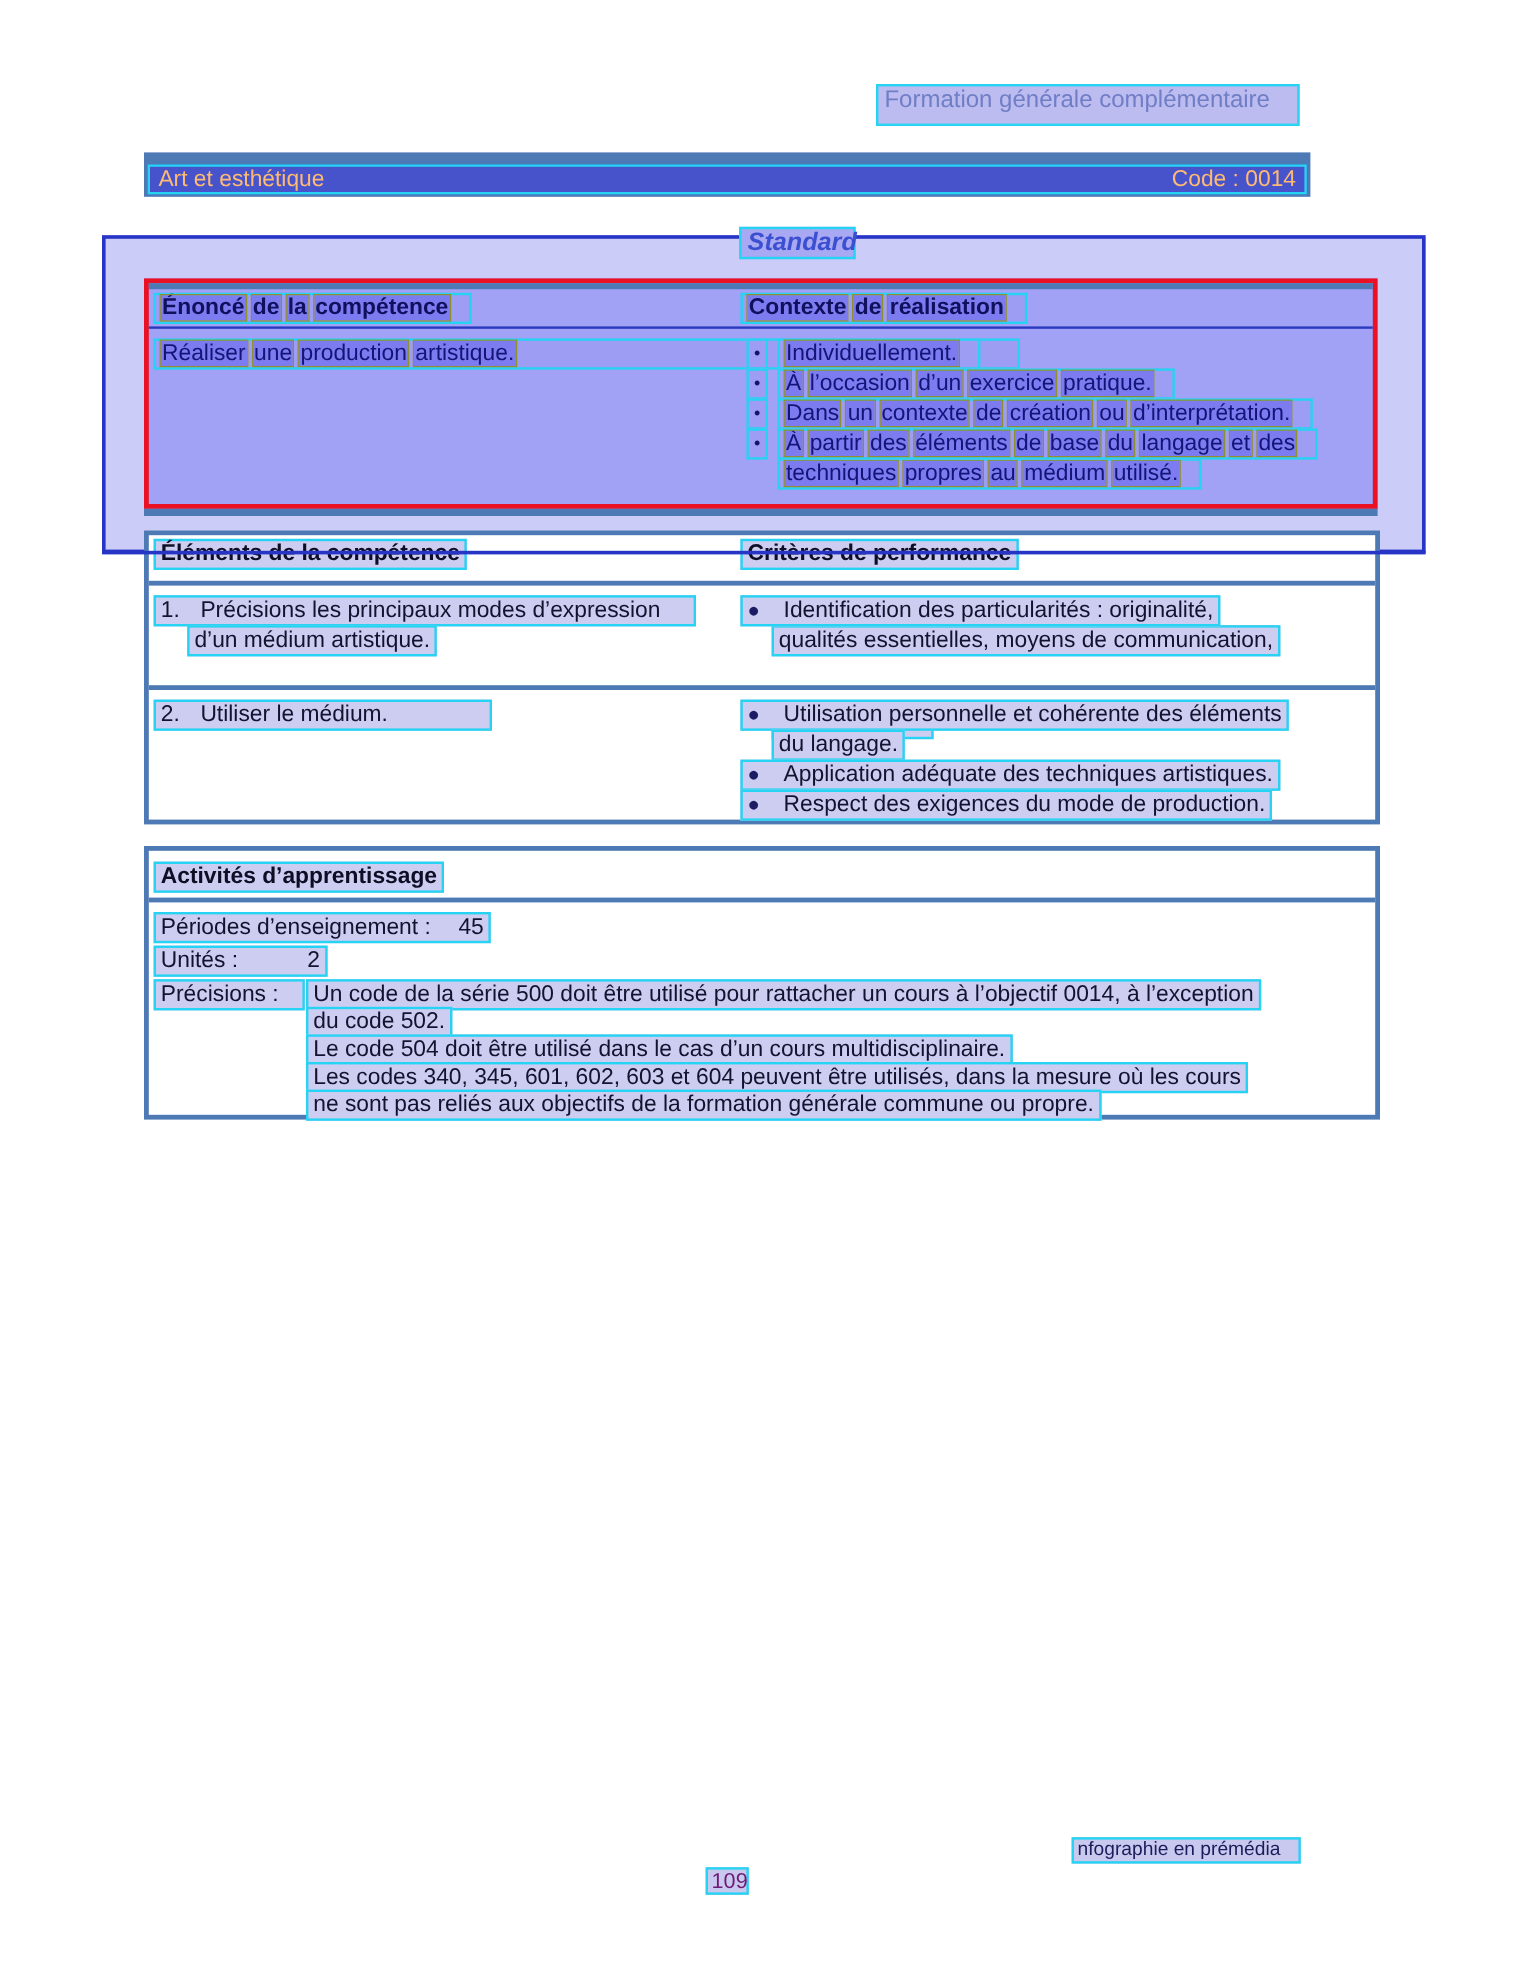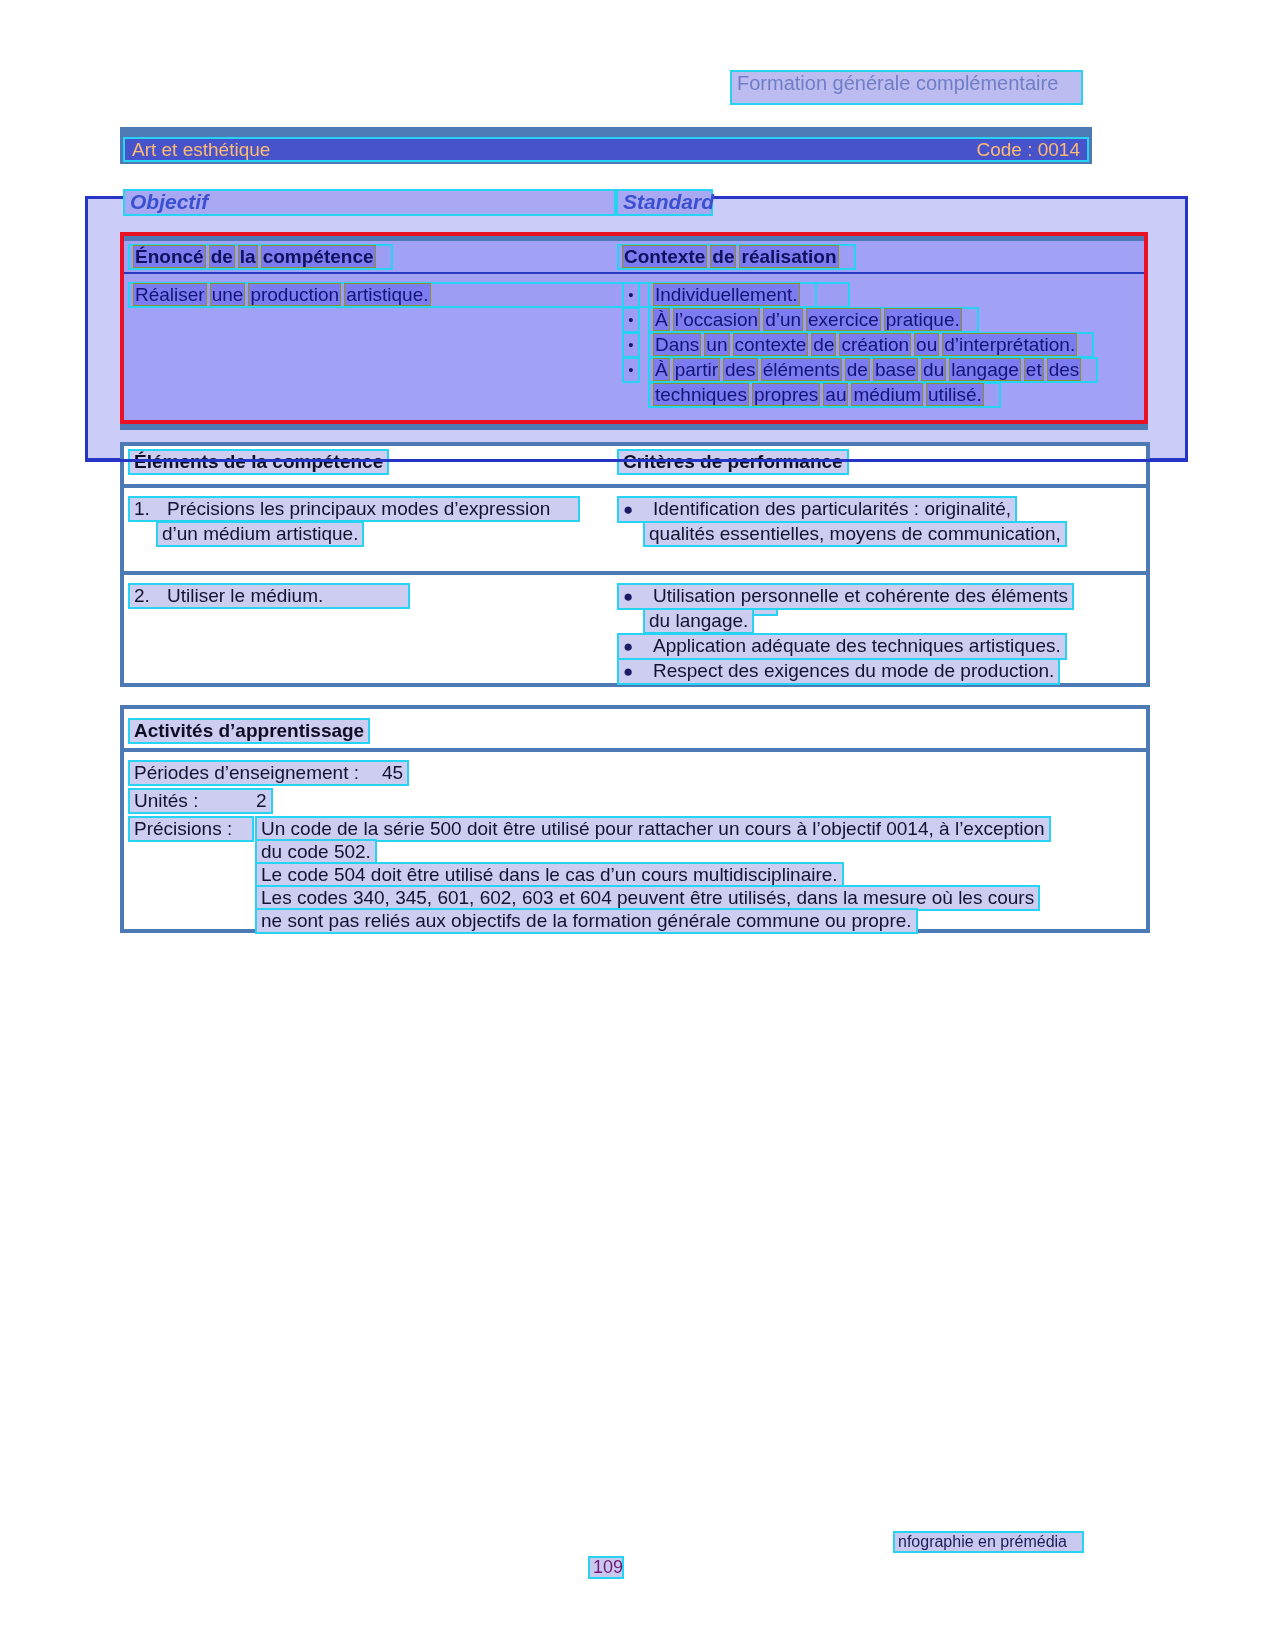--- a/index.html
+++ b/index.html
@@ -95,21 +95,20 @@
   <div class="abs runhead">Formation générale  complémentaire</div>
 
   <div class="abs topbar">
     <div class="topbar-hl">
       <span>Art et esthétique</span>
       <span>Code : 0014</span>
     </div>
   </div>
 
   <div class="abs bigbox"></div>
-  <div class="abs head-hl obj-hl">Objectif</div>
   <div class="abs head-hl std-hl">Standard</div>
 
   <div class="abs redbox">
     <div class="steelstrip-top"></div>
 
     <span class="pline bold" style="left:4px; top:8px;"><span class="w">Énoncé</span><span class="w">de</span><span class="w">la</span><span class="w">compétence</span></span>
     <span class="pline bold" style="left:493px; top:8px;"><span class="w">Contexte</span><span class="w">de</span><span class="w">réalisation</span></span>
 
     <div class="navy-sep"></div>
 

